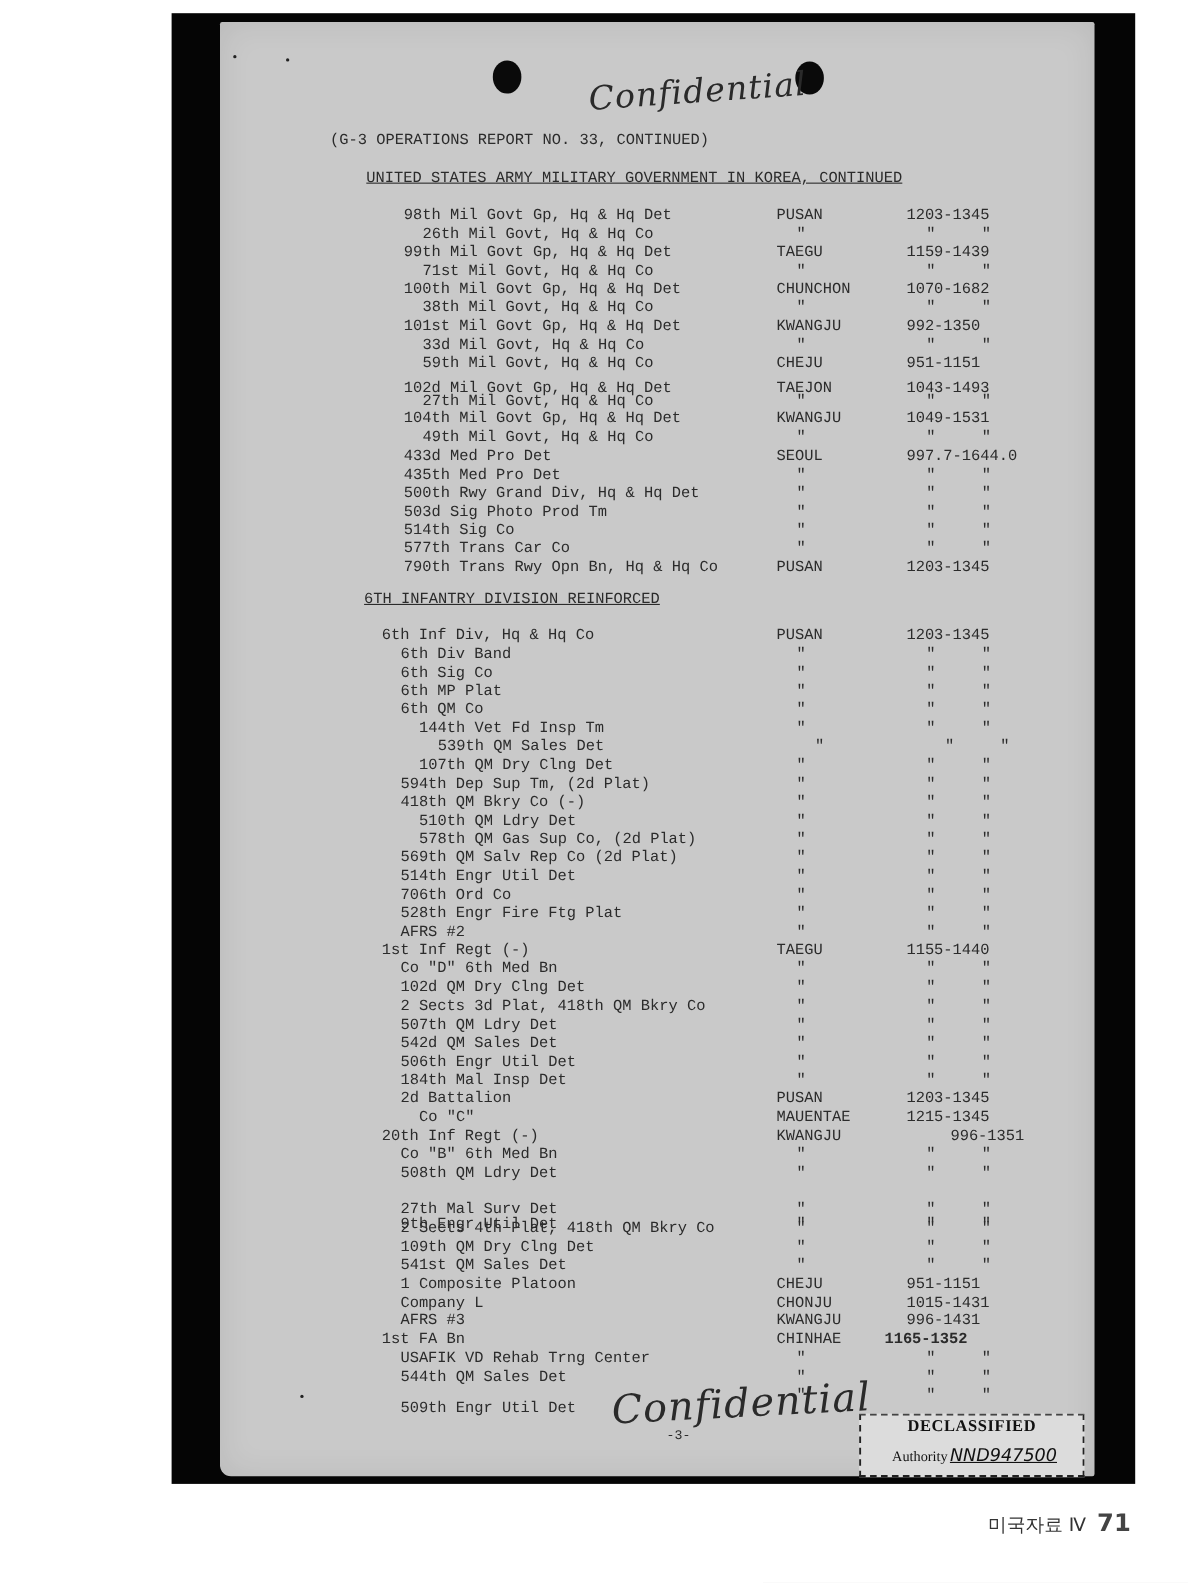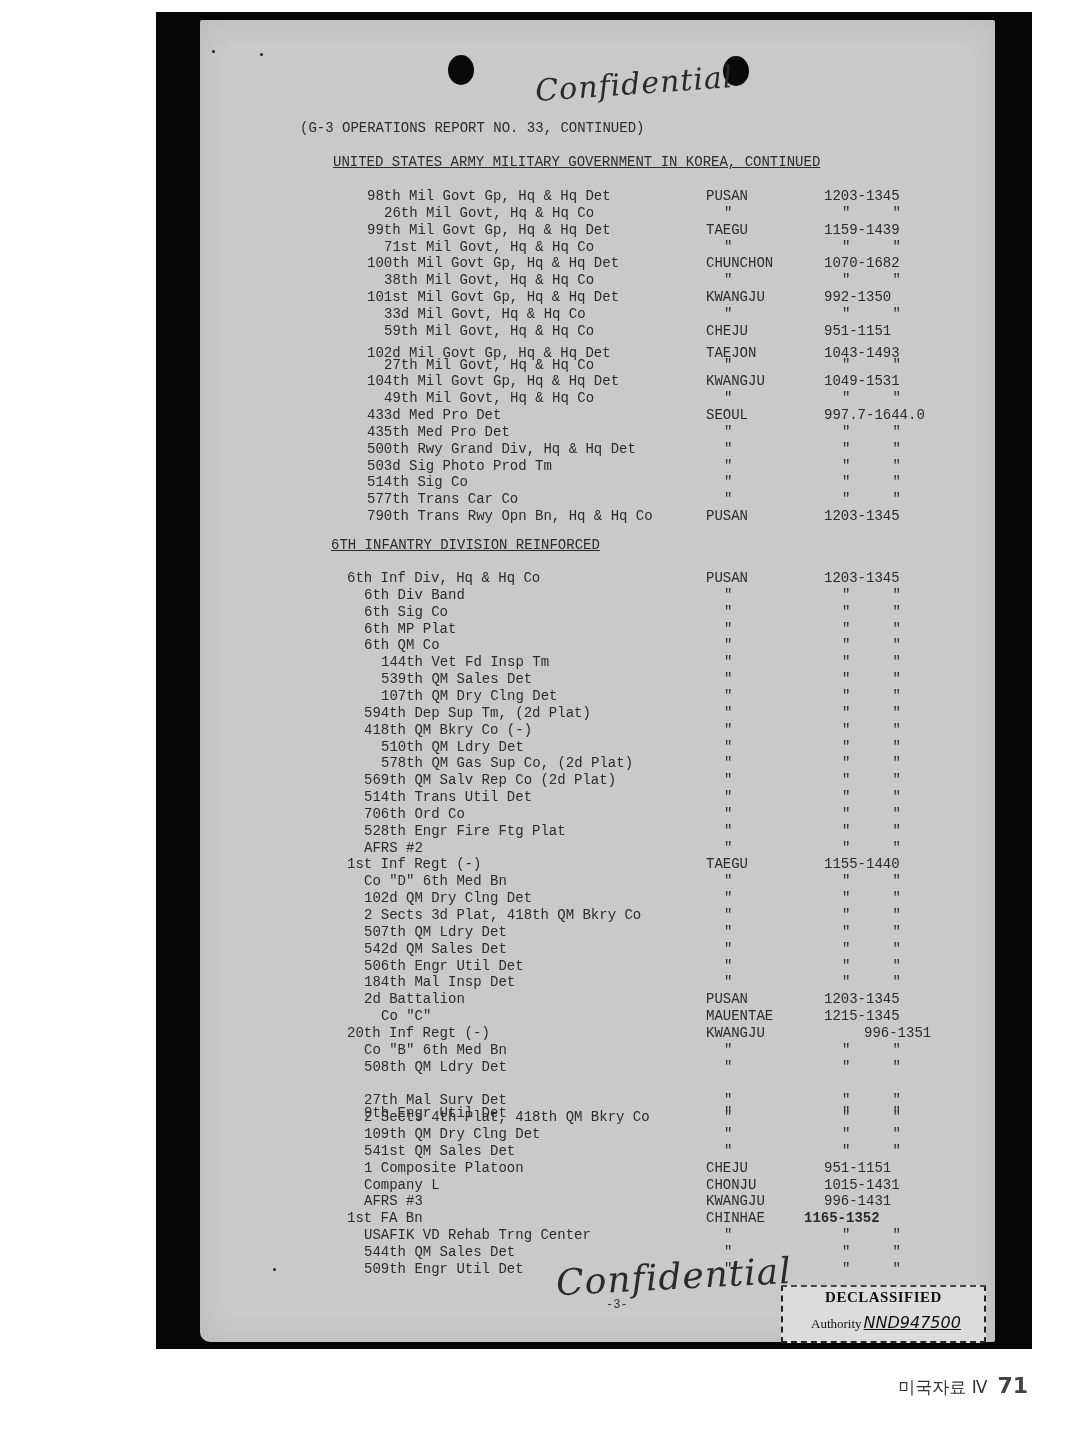--- a/index.html
+++ b/index.html
@@ -160,28 +160,28 @@
   </div>
 
 <div class="typed section-heading sec2-heading">6TH INFANTRY DIVISION REINFORCED</div>
 <div id="sec2-rows" class="rows">
     <div class="row" style="top: 570px; left: 0px; width: 1000px;"><span class="col-unit" style="left: 347px;">6th Inf Div, Hq &amp; Hq Co</span><span class="col-loc" style="left: 706px;">PUSAN</span><span class="col-freq" style="left: 824px;">1203-1345</span></div>
     <div class="row" style="top: 586.85px; left: 0px; width: 1000px;"><span class="col-unit" style="left: 364px;">6th Div Band</span><span class="col-loc" style="left: 724px;">"</span><span class="col-freq" style="left: 842px;">"     "</span></div>
     <div class="row" style="top: 603.7px; left: 0px; width: 1000px;"><span class="col-unit" style="left: 364px;">6th Sig Co</span><span class="col-loc" style="left: 724px;">"</span><span class="col-freq" style="left: 842px;">"     "</span></div>
     <div class="row" style="top: 620.55px; left: 0px; width: 1000px;"><span class="col-unit" style="left: 364px;">6th MP Plat</span><span class="col-loc" style="left: 724px;">"</span><span class="col-freq" style="left: 842px;">"     "</span></div>
     <div class="row" style="top: 637.4px; left: 0px; width: 1000px;"><span class="col-unit" style="left: 364px;">6th QM Co</span><span class="col-loc" style="left: 724px;">"</span><span class="col-freq" style="left: 842px;">"     "</span></div>
     <div class="row" style="top: 654.25px; left: 0px; width: 1000px;"><span class="col-unit" style="left: 381px;">144th Vet Fd Insp Tm</span><span class="col-loc" style="left: 724px;">"</span><span class="col-freq" style="left: 842px;">"     "</span></div>
-    <div class="row" style="top: 671.1px; left: 0px; width: 1000px;"><span class="col-unit" style="left: 381px;">539th QM Sales Det</span><span class="col-loc" style="left: 724px;">"</span><span class="col-freq" style="left: 842px;">"     "</span></div>
+    <div class="row" style="top: 671.1px; left: 17px; width: 1000px;"><span class="col-unit" style="left: 381px;">539th QM Sales Det</span><span class="col-loc" style="left: 724px;">"</span><span class="col-freq" style="left: 842px;">"     "</span></div>
     <div class="row" style="top: 687.95px; left: 0px; width: 1000px;"><span class="col-unit" style="left: 381px;">107th QM Dry Clng Det</span><span class="col-loc" style="left: 724px;">"</span><span class="col-freq" style="left: 842px;">"     "</span></div>
     <div class="row" style="top: 704.8px; left: 0px; width: 1000px;"><span class="col-unit" style="left: 364px;">594th Dep Sup Tm, (2d Plat)</span><span class="col-loc" style="left: 724px;">"</span><span class="col-freq" style="left: 842px;">"     "</span></div>
     <div class="row" style="top: 721.65px; left: 0px; width: 1000px;"><span class="col-unit" style="left: 364px;">418th QM Bkry Co (-)</span><span class="col-loc" style="left: 724px;">"</span><span class="col-freq" style="left: 842px;">"     "</span></div>
     <div class="row" style="top: 738.5px; left: 0px; width: 1000px;"><span class="col-unit" style="left: 381px;">510th QM Ldry Det</span><span class="col-loc" style="left: 724px;">"</span><span class="col-freq" style="left: 842px;">"     "</span></div>
     <div class="row" style="top: 755.35px; left: 0px; width: 1000px;"><span class="col-unit" style="left: 381px;">578th QM Gas Sup Co, (2d Plat)</span><span class="col-loc" style="left: 724px;">"</span><span class="col-freq" style="left: 842px;">"     "</span></div>
     <div class="row" style="top: 772.2px; left: 0px; width: 1000px;"><span class="col-unit" style="left: 364px;">569th QM Salv Rep Co (2d Plat)</span><span class="col-loc" style="left: 724px;">"</span><span class="col-freq" style="left: 842px;">"     "</span></div>
-    <div class="row" style="top: 789.05px; left: 0px; width: 1000px;"><span class="col-unit" style="left: 364px;">514th Trans Util Det</span><span class="col-loc" style="left: 724px;">"</span><span class="col-freq" style="left: 842px;">"     "</span></div>
+    <div class="row" style="top: 789.05px; left: 0px; width: 1000px;"><span class="col-unit" style="left: 364px;">514th Engr Util Det</span><span class="col-loc" style="left: 724px;">"</span><span class="col-freq" style="left: 842px;">"     "</span></div>
     <div class="row" style="top: 805.9px; left: 0px; width: 1000px;"><span class="col-unit" style="left: 364px;">706th Ord Co</span><span class="col-loc" style="left: 724px;">"</span><span class="col-freq" style="left: 842px;">"     "</span></div>
     <div class="row" style="top: 822.75px; left: 0px; width: 1000px;"><span class="col-unit" style="left: 364px;">528th Engr Fire Ftg Plat</span><span class="col-loc" style="left: 724px;">"</span><span class="col-freq" style="left: 842px;">"     "</span></div>
     <div class="row" style="top: 839.6px; left: 0px; width: 1000px;"><span class="col-unit" style="left: 364px;">AFRS #2</span><span class="col-loc" style="left: 724px;">"</span><span class="col-freq" style="left: 842px;">"     "</span></div>
     <div class="row" style="top: 856.45px; left: 0px; width: 1000px;"><span class="col-unit" style="left: 347px;">1st Inf Regt (-)</span><span class="col-loc" style="left: 706px;">TAEGU</span><span class="col-freq" style="left: 824px;">1155-1440</span></div>
     <div class="row" style="top: 873.3px; left: 0px; width: 1000px;"><span class="col-unit" style="left: 364px;">Co "D" 6th Med Bn</span><span class="col-loc" style="left: 724px;">"</span><span class="col-freq" style="left: 842px;">"     "</span></div>
     <div class="row" style="top: 890.15px; left: 0px; width: 1000px;"><span class="col-unit" style="left: 364px;">102d QM Dry Clng Det</span><span class="col-loc" style="left: 724px;">"</span><span class="col-freq" style="left: 842px;">"     "</span></div>
     <div class="row" style="top: 907px; left: 0px; width: 1000px;"><span class="col-unit" style="left: 364px;">2 Sects 3d Plat, 418th QM Bkry Co</span><span class="col-loc" style="left: 724px;">"</span><span class="col-freq" style="left: 842px;">"     "</span></div>
     <div class="row" style="top: 923.85px; left: 0px; width: 1000px;"><span class="col-unit" style="left: 364px;">507th QM Ldry Det</span><span class="col-loc" style="left: 724px;">"</span><span class="col-freq" style="left: 842px;">"     "</span></div>
     <div class="row" style="top: 940.7px; left: 0px; width: 1000px;"><span class="col-unit" style="left: 364px;">542d QM Sales Det</span><span class="col-loc" style="left: 724px;">"</span><span class="col-freq" style="left: 842px;">"     "</span></div>
     <div class="row" style="top: 957.55px; left: 0px; width: 1000px;"><span class="col-unit" style="left: 364px;">506th Engr Util Det</span><span class="col-loc" style="left: 724px;">"</span><span class="col-freq" style="left: 842px;">"     "</span></div>
@@ -195,21 +195,21 @@
     <div class="row" style="top: 1092.35px; left: 0px; width: 1000px;"><span class="col-unit" style="left: 364px;">27th Mal Surv Det</span><span class="col-loc" style="left: 724px;">"</span><span class="col-freq" style="left: 842px;">"     "</span></div>
     <div class="row" style="top: 1109.2px; left: 0px; width: 1000px;"><span class="col-unit" style="left: 364px;">2 Sects 4th Plat, 418th QM Bkry Co</span><span class="col-loc" style="left: 724px;">"</span><span class="col-freq" style="left: 842px;">"     "</span></div>
     <div class="row" style="top: 1126.05px; left: 0px; width: 1000px;"><span class="col-unit" style="left: 364px;">109th QM Dry Clng Det</span><span class="col-loc" style="left: 724px;">"</span><span class="col-freq" style="left: 842px;">"     "</span></div>
     <div class="row" style="top: 1142.9px; left: 0px; width: 1000px;"><span class="col-unit" style="left: 364px;">541st QM Sales Det</span><span class="col-loc" style="left: 724px;">"</span><span class="col-freq" style="left: 842px;">"     "</span></div>
     <div class="row" style="top: 1159.75px; left: 0px; width: 1000px;"><span class="col-unit" style="left: 364px;">1 Composite Platoon</span><span class="col-loc" style="left: 706px;">CHEJU</span><span class="col-freq" style="left: 824px;">951-1151</span></div>
     <div class="row" style="top: 1176.6px; left: 0px; width: 1000px;"><span class="col-unit" style="left: 364px;">Company L</span><span class="col-loc" style="left: 706px;">CHONJU</span><span class="col-freq" style="left: 824px;">1015-1431</span></div>
     <div class="row" style="top: 1193.45px; left: 0px; width: 1000px;"><span class="col-unit" style="left: 364px;">AFRS #3</span><span class="col-loc" style="left: 706px;">KWANGJU</span><span class="col-freq" style="left: 824px;">996-1431</span></div>
     <div class="row" style="top: 1210.3px; left: 0px; width: 1000px;"><span class="col-unit" style="left: 347px;">1st FA Bn</span><span class="col-loc" style="left: 706px;">CHINHAE</span><span class="col-freq" style="left: 804px; font-weight: bold;">1165-1352</span></div>
     <div class="row" style="top: 1227.15px; left: 0px; width: 1000px;"><span class="col-unit" style="left: 364px;">USAFIK VD Rehab Trng Center</span><span class="col-loc" style="left: 724px;">"</span><span class="col-freq" style="left: 842px;">"     "</span></div>
     <div class="row" style="top: 1244px; left: 0px; width: 1000px;"><span class="col-unit" style="left: 364px;">544th QM Sales Det</span><span class="col-loc" style="left: 724px;">"</span><span class="col-freq" style="left: 842px;">"     "</span></div>
-    <div class="row" style="top: 1260.85px; left: 0px; width: 1000px;"><span class="col-unit" style="left: 364px;">509th Engr Util Det</span><span class="col-loc" style="left: 724px;">"</span><span class="col-freq" style="left: 842px;">"     "</span></div>
+    <div class="row" style="top: 1260.85px; left: 0px; width: 1000px;"><span class="col-unit" style="left: 364px; margin-top: 12px;">509th Engr Util Det</span><span class="col-loc" style="left: 724px;">"</span><span class="col-freq" style="left: 842px;">"     "</span></div>
   </div>
 
 <div class="handwritten hw-bottom">Confidential</div>
 
 <div class="page-number">-3-</div>
 
 <div class="declass-box">
   <div class="declass-title">DECLASSIFIED</div>
   <div class="declass-auth">
     <span>Authority</span><span class="declass-auth-value">NND947500</span>

